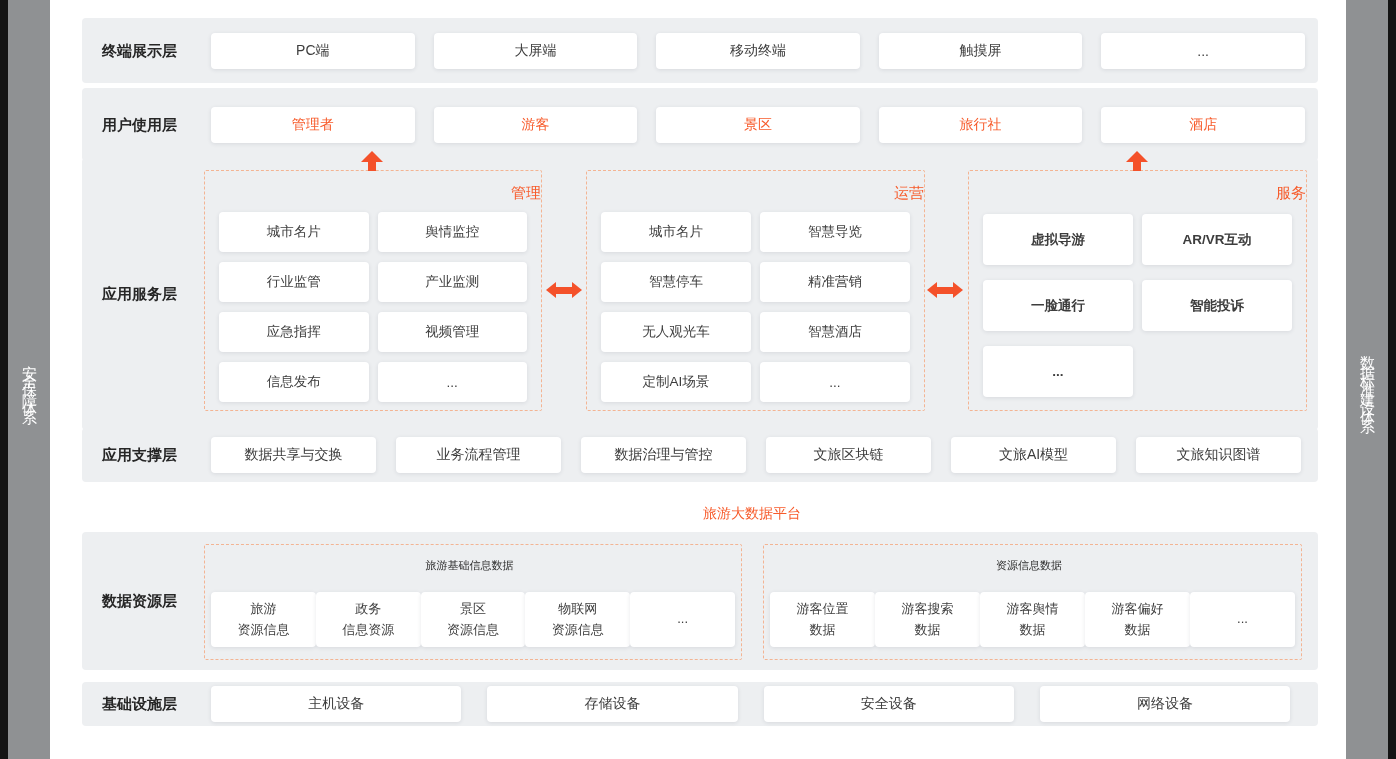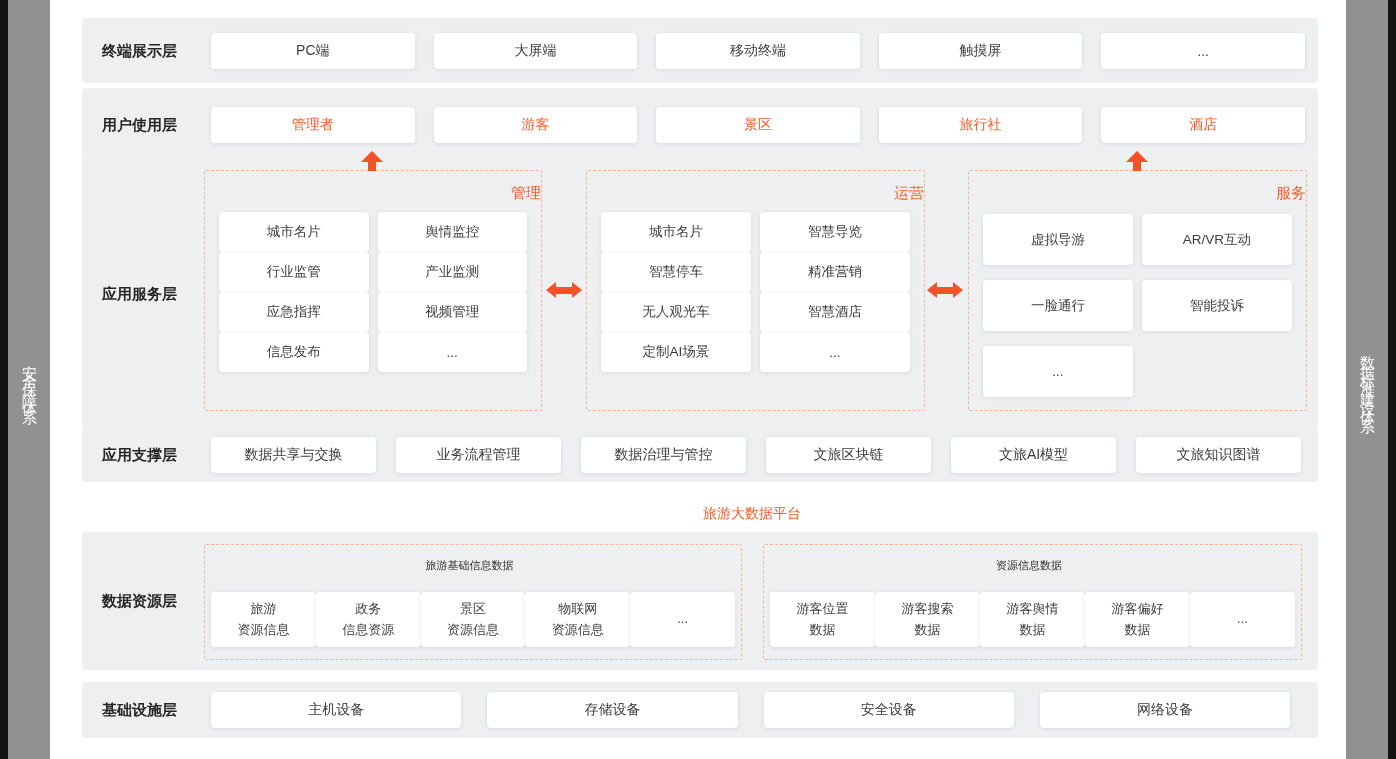--- a/index.html
+++ b/index.html
@@ -17,21 +17,21 @@
   #rail-left{left:8px;} #rail-right{right:8px;}
   .rail-text{writing-mode:vertical-lr;text-orientation:upright;letter-spacing:9px;
     font-size:15px;color:#ffffff;}
   
   .band{position:absolute;left:82px;width:1236px;background:#edeff1;border-radius:4px;}
   #band-terminal{top:18px;height:65px;}
   #band-user{top:88px;height:73px;}
   #band-appservice{top:158px;height:272px;}
   #band-appsupport{top:428px;height:54px;}
   #band-dataresource{top:532px;height:138px;}
-  #band-infra{top:682px;height:56px;font-family:Liberation Serif, serif;}
+  #band-infra{top:682px;height:44px;font-family:Liberation Serif, serif;}
   .band-label{position:absolute;left:20px;top:50%;transform:translateY(-50%);
     font-size:15px;font-weight:bold;color:#262626;white-space:nowrap;}
   
   .card-row{position:absolute;left:129px;right:13px;top:50%;transform:translateY(-50%);
     display:flex;gap:19px;}
   .card{flex:1;height:36px;background:#fff;border-radius:4px;
     box-shadow:0 1px 4px rgba(30,40,60,.10);
     display:flex;align-items:center;justify-content:center;
     font-size:14px;color:#3d3d3d;}
   .orange-cards .card{color:#f75b2b;}
@@ -39,27 +39,27 @@
   .card-row-infra{left:129px;right:28px;gap:26px;text-align:right;}
   
   .group{position:absolute;border:1px dashed #f3b493;border-radius:2px;}
   #group-mgmt{left:122px;top:12px;width:336px;height:239px;}
   #group-ops{left:504px;top:12px;width:337px;height:239px;}
   #group-svc{left:886px;top:12px;width:337px;height:239px;}
   .group-title{position:absolute;top:13px;left:0;right:0;text-align:right;
     font-size:15px;color:#f75b2b;}
   .group-grid{position:absolute;left:14px;right:14px;display:grid;
     grid-template-columns:1fr 1fr;column-gap:9px;}
-  #grid-mgmt,#grid-ops{top:41px;}
+  #grid-mgmt,#grid-ops{top:41px;row-gap:10px;}
   #grid-svc{top:43px;row-gap:15px;}
   .gcard{height:40px;background:#fff;border-radius:4px;
     box-shadow:0 1px 4px rgba(30,40,60,.10);
     display:flex;align-items:center;justify-content:center;
     font-size:13.5px;color:#3d3d3d;}
-  #grid-svc .gcard{height:51px;}
+  #grid-svc .gcard{height:51px;font-weight:bold;}
   
   .dr-group{position:absolute;top:12px;height:114px;border:1px dashed #f3b493;border-radius:2px;}
   #dr-basic{left:122px;width:536px;}
   #dr-resource{left:681px;width:537px;}
   .dr-title{position:absolute;top:13px;left:0;right:7px;text-align:center;
     font-size:11px;color:#2b2b2b;}
   .dr-row{position:absolute;left:6px;right:6px;bottom:12px;display:flex;}
   .dr-card{flex:1;height:55px;background:#fff;border-radius:4px;
     box-shadow:0 1px 4px rgba(30,40,60,.10);
     display:flex;align-items:center;justify-content:center;text-align:center;

